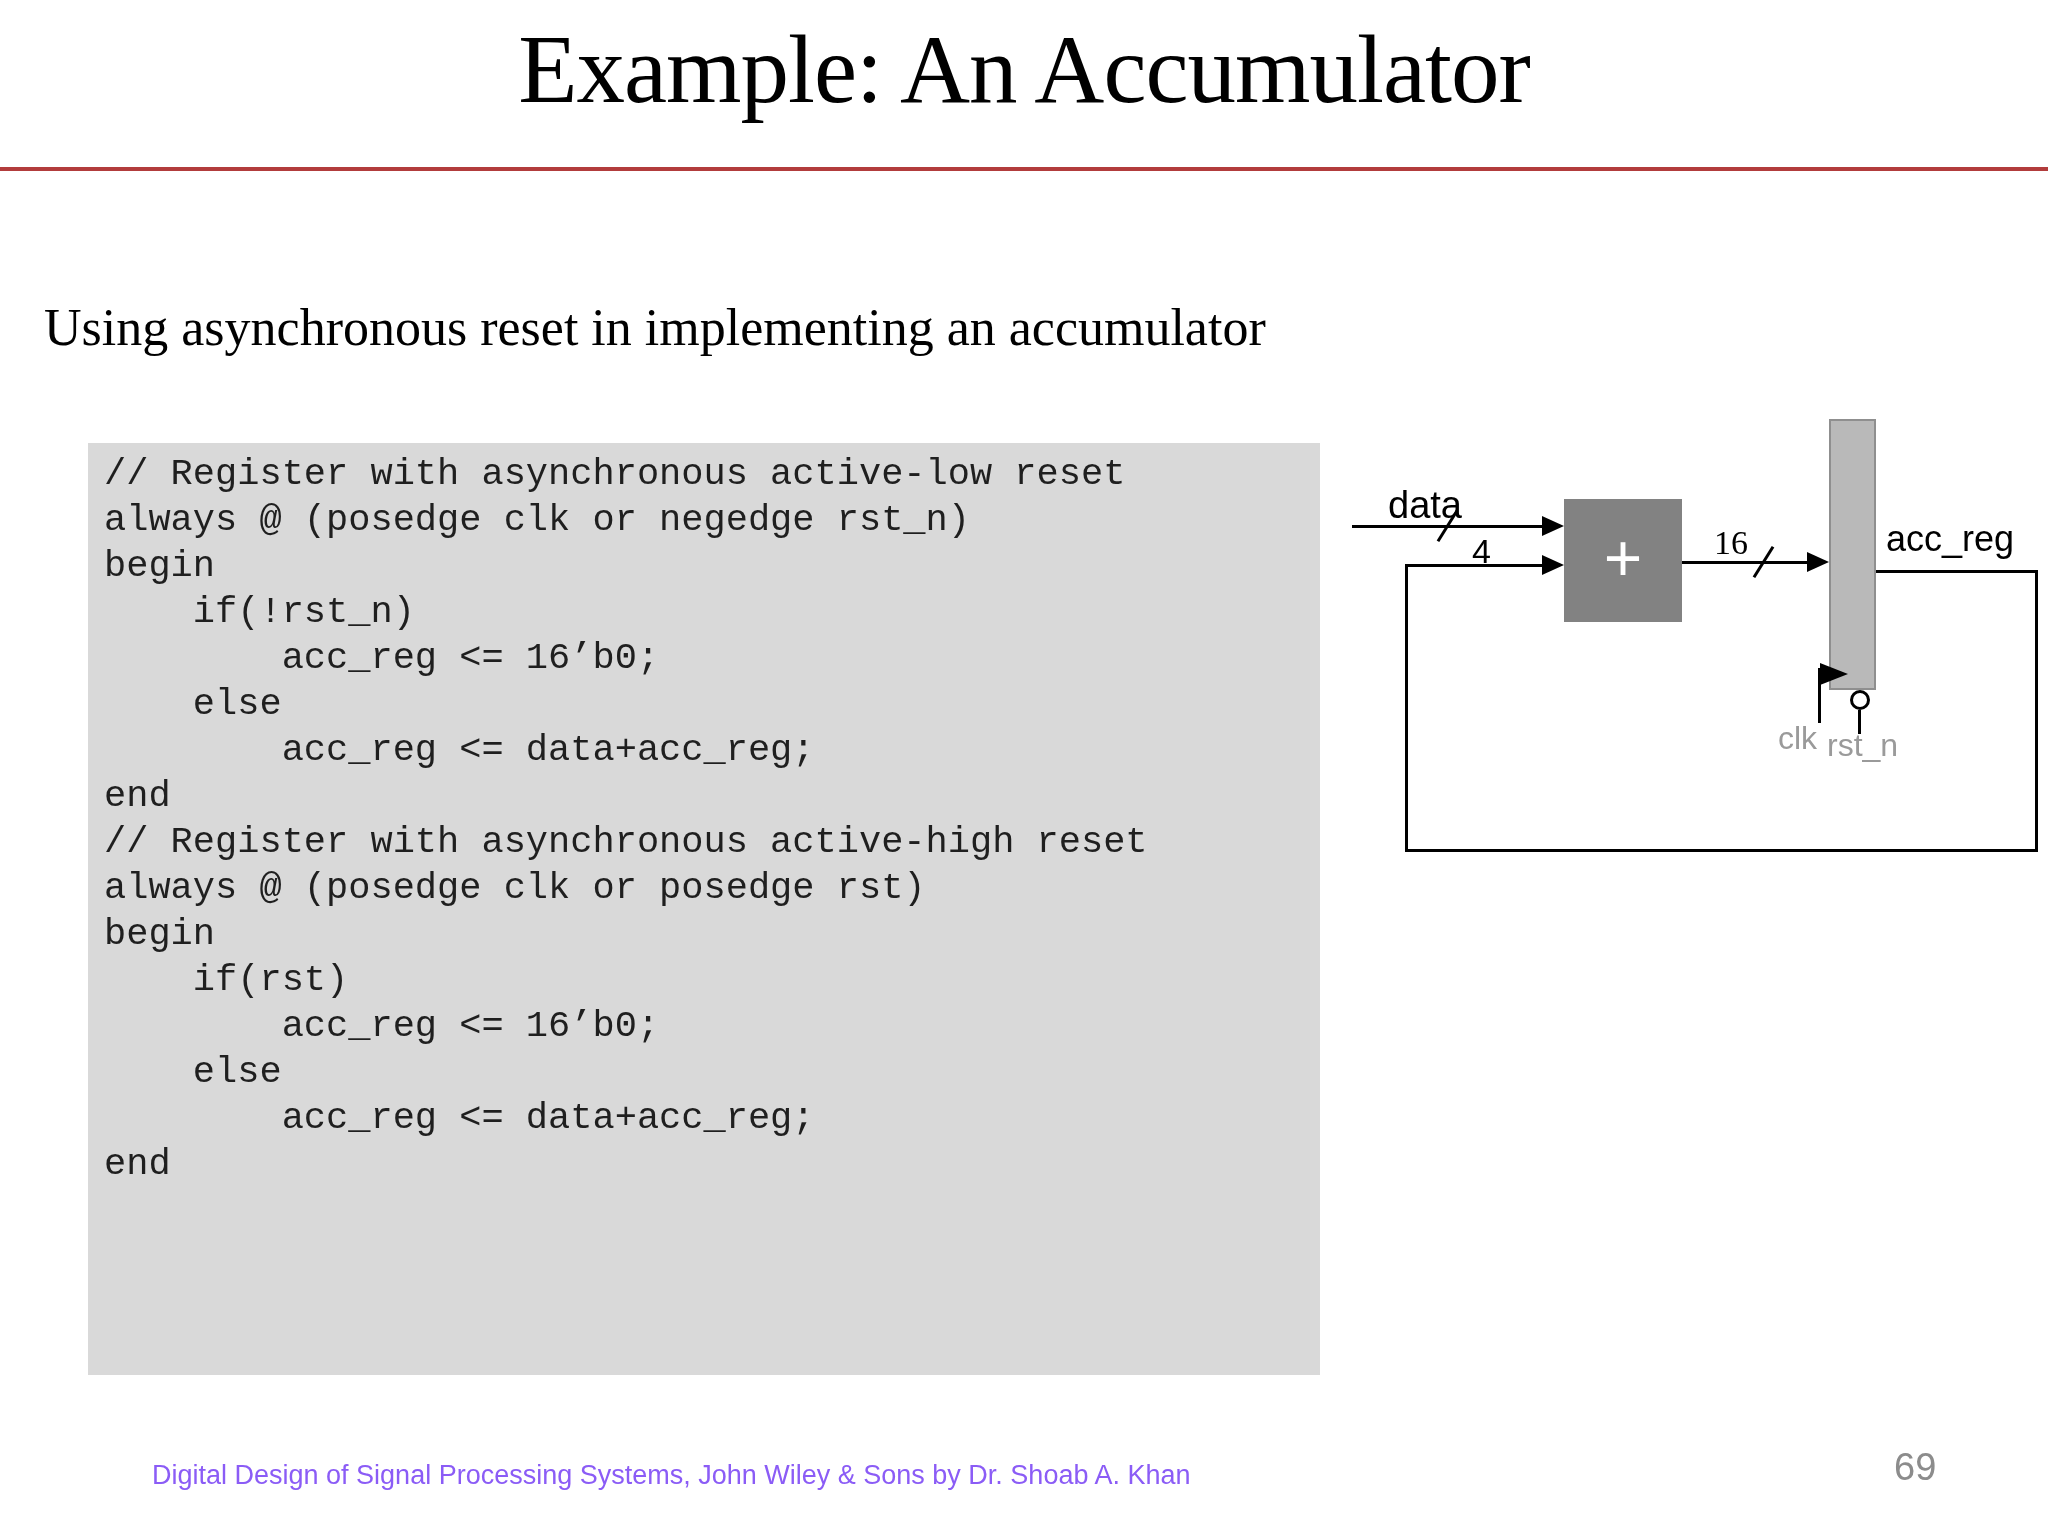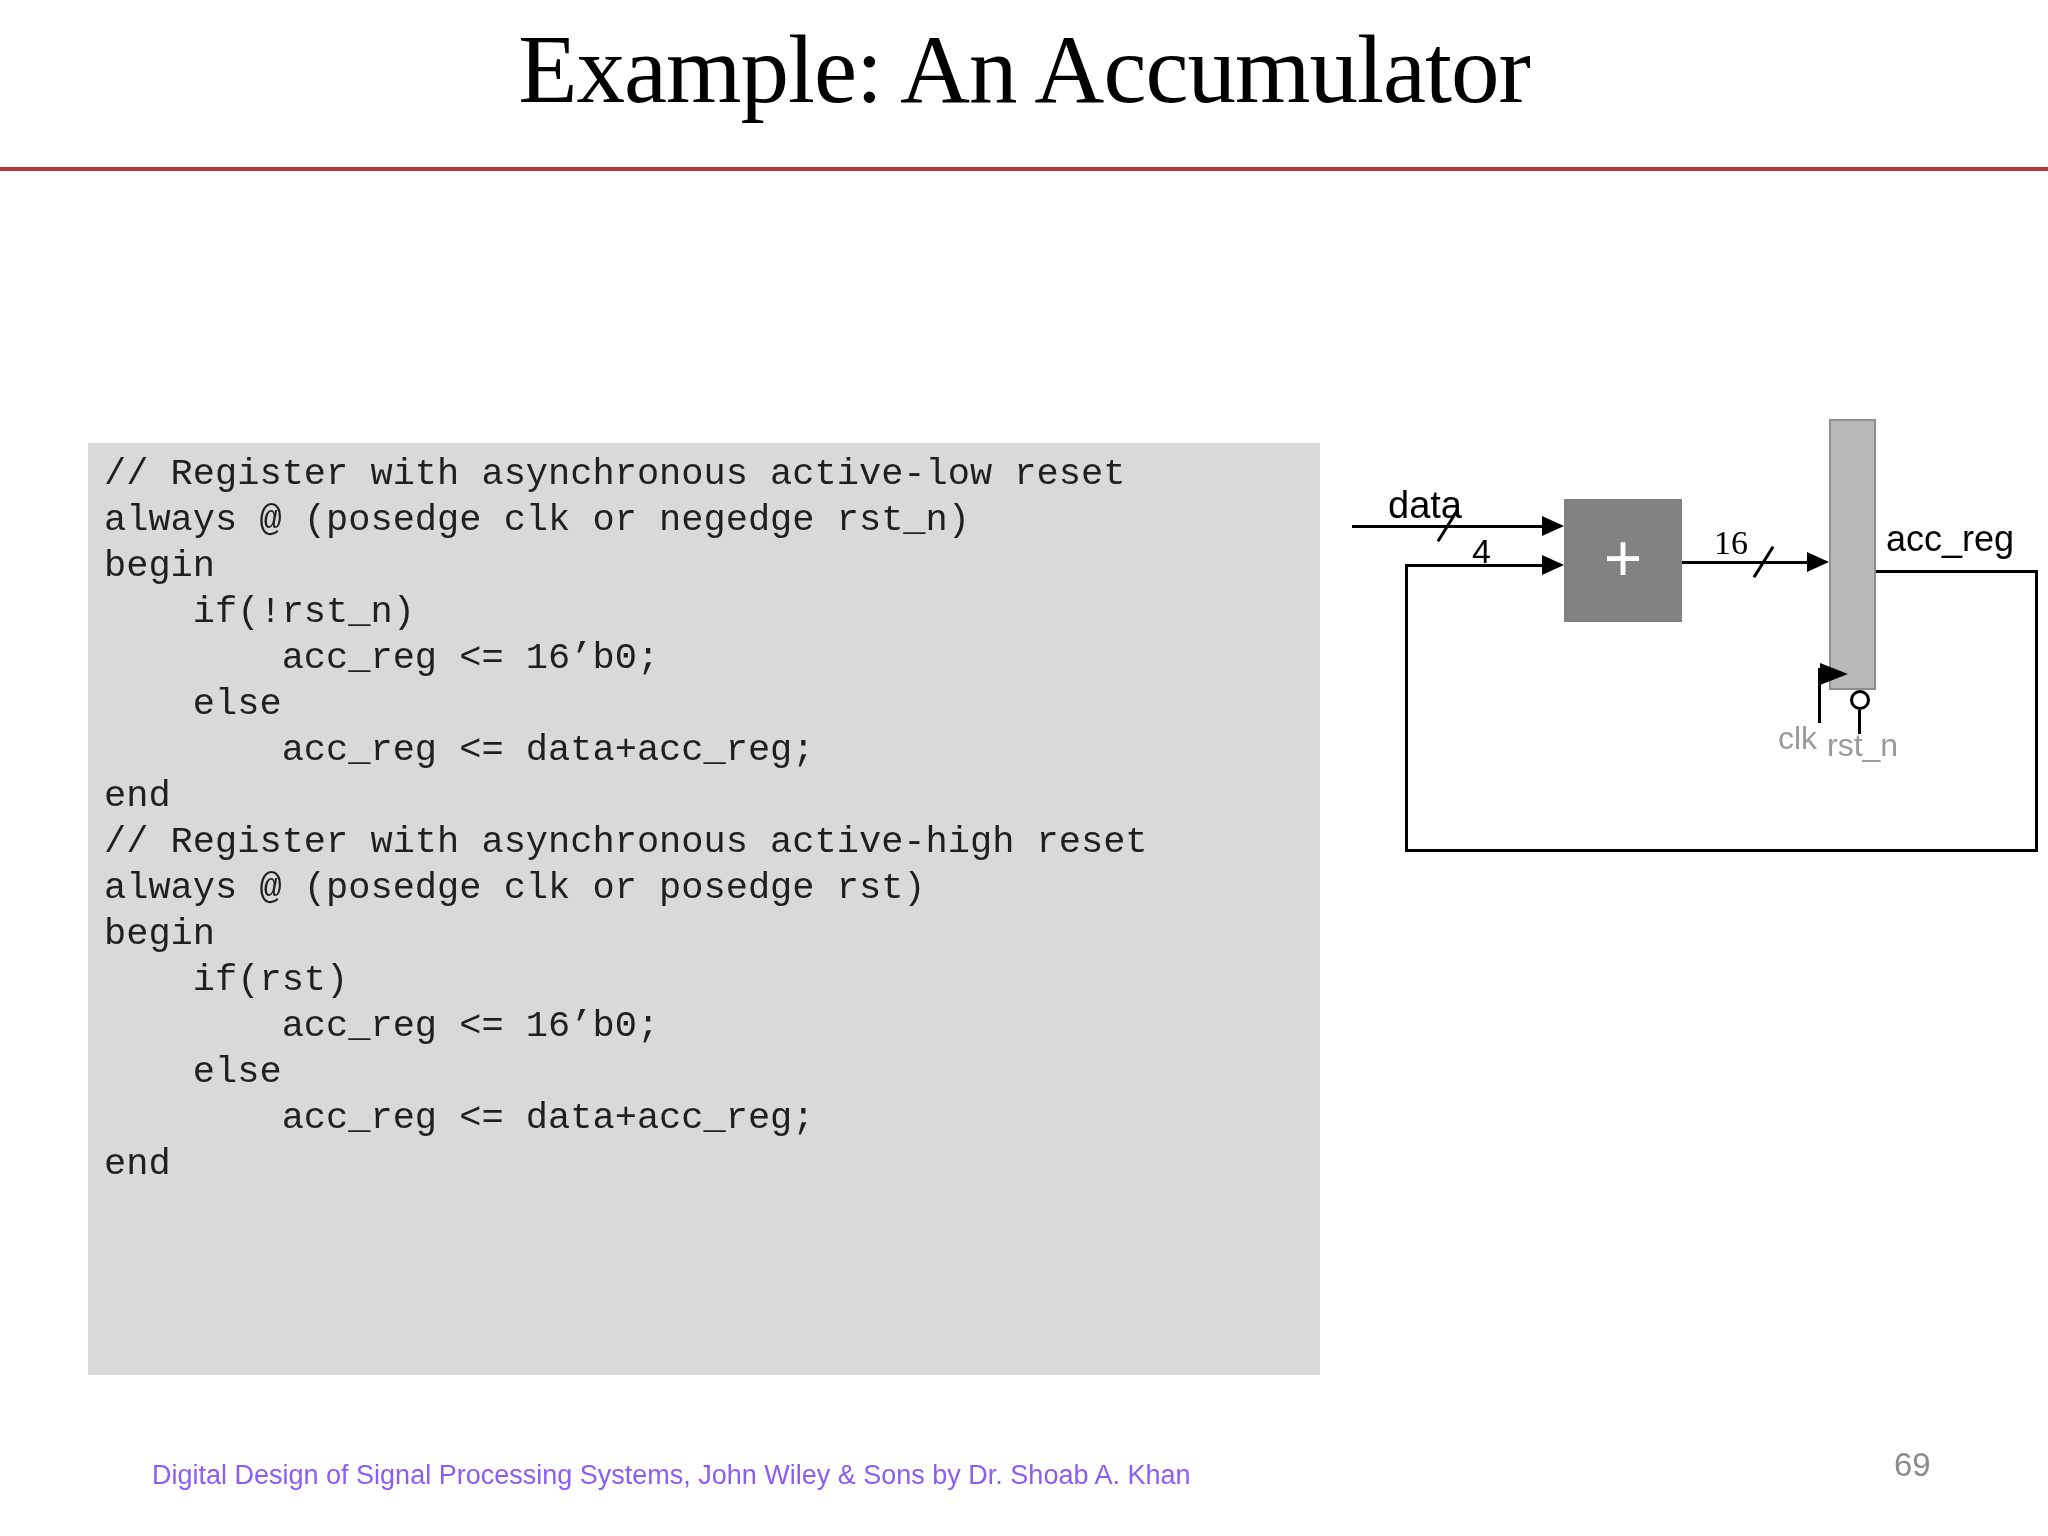--- a/index.html
+++ b/index.html
@@ -85,30 +85,31 @@
   .gray-label{
     position:absolute;color:#9a9a9a;font-size:32px;white-space:nowrap;
   }
   
   .footer{
     position:absolute;left:152px;top:1460px;
     font-size:27px;color:#8b5cf6;white-space:nowrap;
   }
   .page-number{
     position:absolute;left:1894px;top:1446px;
-    font-size:33px;color:#8c8c8c;text-align:center;
+    font-size:38px;color:#8c8c8c;text-align:center;
   }
 </style>
 </head>
 <body>
 
 <div id="slide">
 
   <div class="title">Example: An Accumulator</div>
   <div class="divider"></div>
+  <div class="subtitle">Using asynchronous reset in implementing an accumulator</div>
 
   <div class="code-block">
     <pre>// Register with asynchronous active-low reset
 always @ (posedge clk or negedge rst_n)
 begin
     if(!rst_n)
         acc_reg &lt;= 16’b0;
     else
         acc_reg &lt;= data+acc_reg;
 end

